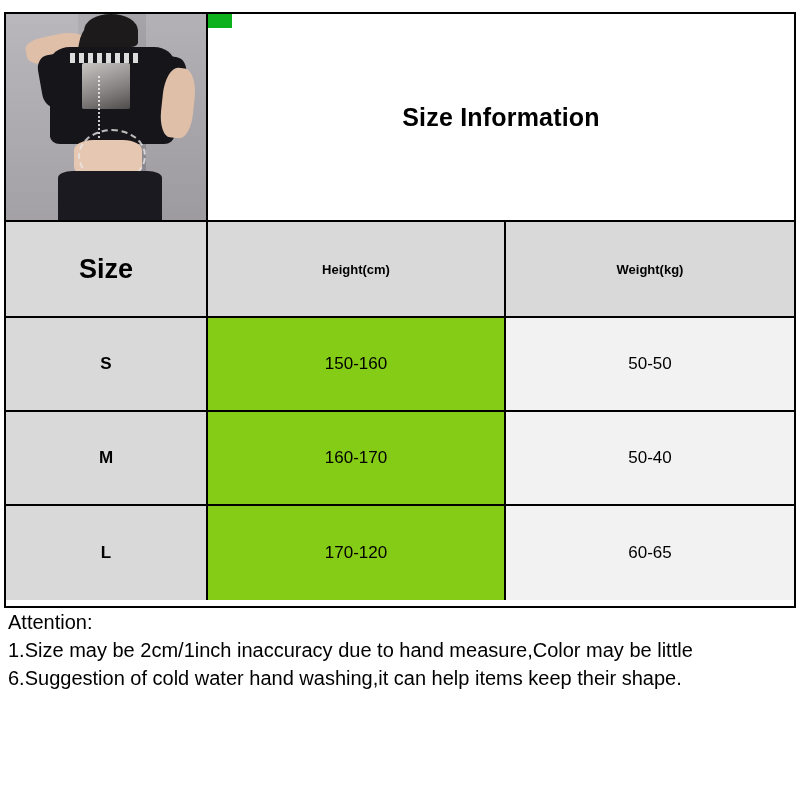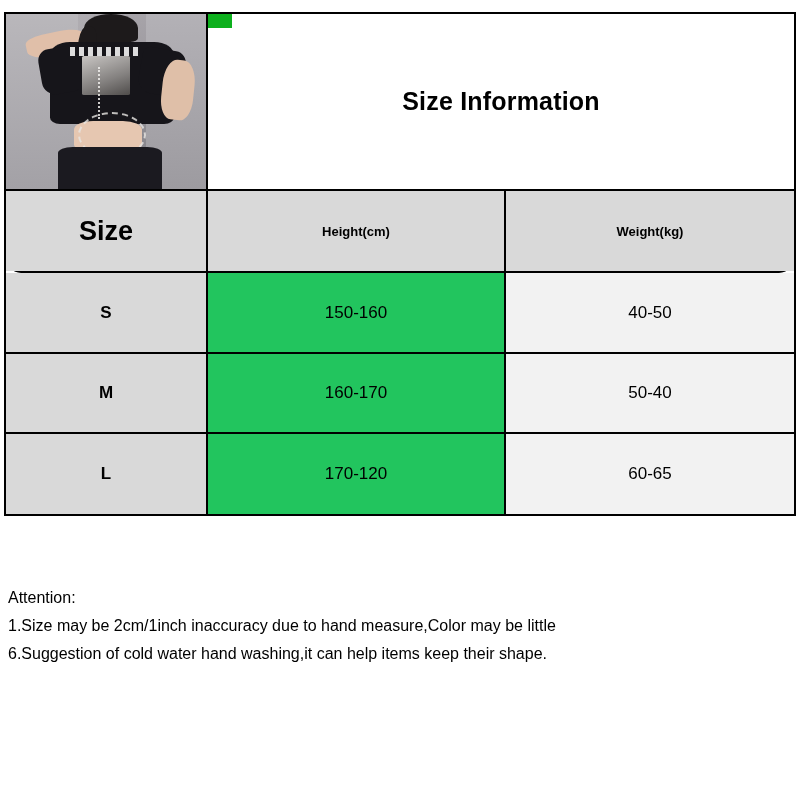--- a/index.html
+++ b/index.html
@@ -18,21 +18,21 @@
     position: relative;
     width: 800px;
     height: 800px;
     background: #ffffff;
   }
   .size-card {
     position: absolute;
     left: 4px;
     top: 12px;
     width: 792px;
-    height: 504px;
+    height: 596px;
     border: 2px solid #000000;
     box-sizing: border-box;
     display: flex;
     flex-direction: column;
   }
   
   .header-row {
     display: flex;
     height: 208px;
     border-bottom: 2px solid #000000;
@@ -149,21 +149,20 @@
     font-weight: bold;
     color: #000000;
     letter-spacing: 0.2px;
   }
   
   .table-head {
     display: flex;
     height: 96px;
     border-bottom: 2px solid #000000;
     box-sizing: border-box;
-    border-radius: 15px;
   }
   .row {
     display: flex;
     height: 94px;
     border-bottom: 2px solid #000000;
     box-sizing: border-box;
   }
   .row.last { border-bottom: none; }
   .cell {
     display: flex;
@@ -173,21 +172,21 @@
     text-align: center;
   }
   .col-size {
     width: 202px;
     border-right: 2px solid #000000;
     background: #d9d9d9;
   }
   .col-h {
     width: 298px;
     border-right: 2px solid #000000;
-    background: #22c55e;
+    background: #84cc16;
   }
   .col-w {
     flex: 1;
     background: #f2f2f2;
   }
   .table-head .col-h,
   .table-head .col-w {
     background: #d9d9d9;
   }
   .th-size {
@@ -203,23 +202,23 @@
     font-weight: bold;
   }
   .td-val {
     font-size: 17px;
     font-weight: normal;
   }
   
   .attention {
     position: absolute;
     left: 8px;
-    top: 584px;
+    top: 608px;
     width: 780px;
-    font-size: 16px;
+    font-size: 20px;
     line-height: 28px;
     color: #000000;
   }
   .attention div { white-space: nowrap; }
   .att-title { }
 </style>
 </head>
 <body>
 
 <div class="page">
@@ -265,21 +264,21 @@
     </div>
 
     <div class="row">
       <div class="cell col-size">
         <span class="td-size">S</span>
       </div>
       <div class="cell col-h">
         <span class="td-val">150-160</span>
       </div>
       <div class="cell col-w">
-        <span class="td-val">40-50</span>
+        <span class="td-val">50-50</span>
       </div>
     </div>
 
     <div class="row">
       <div class="cell col-size">
         <span class="td-size">M</span>
       </div>
       <div class="cell col-h">
         <span class="td-val">160-170</span>
       </div>

